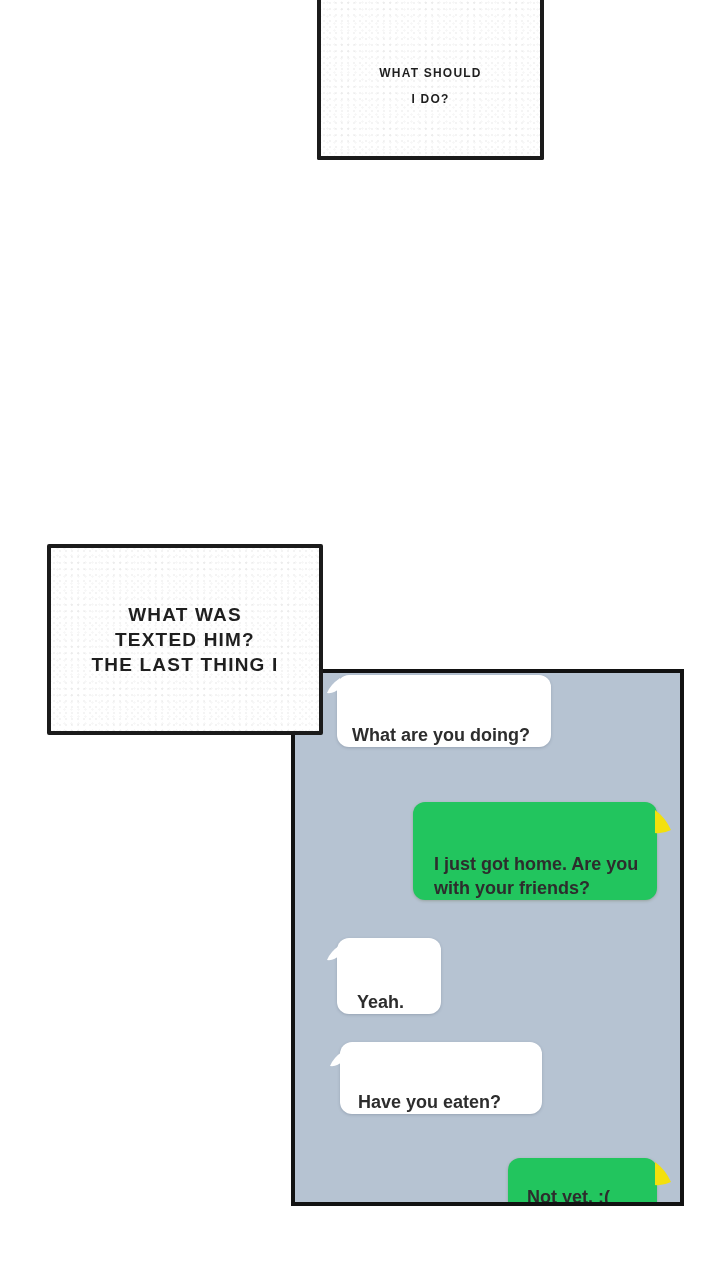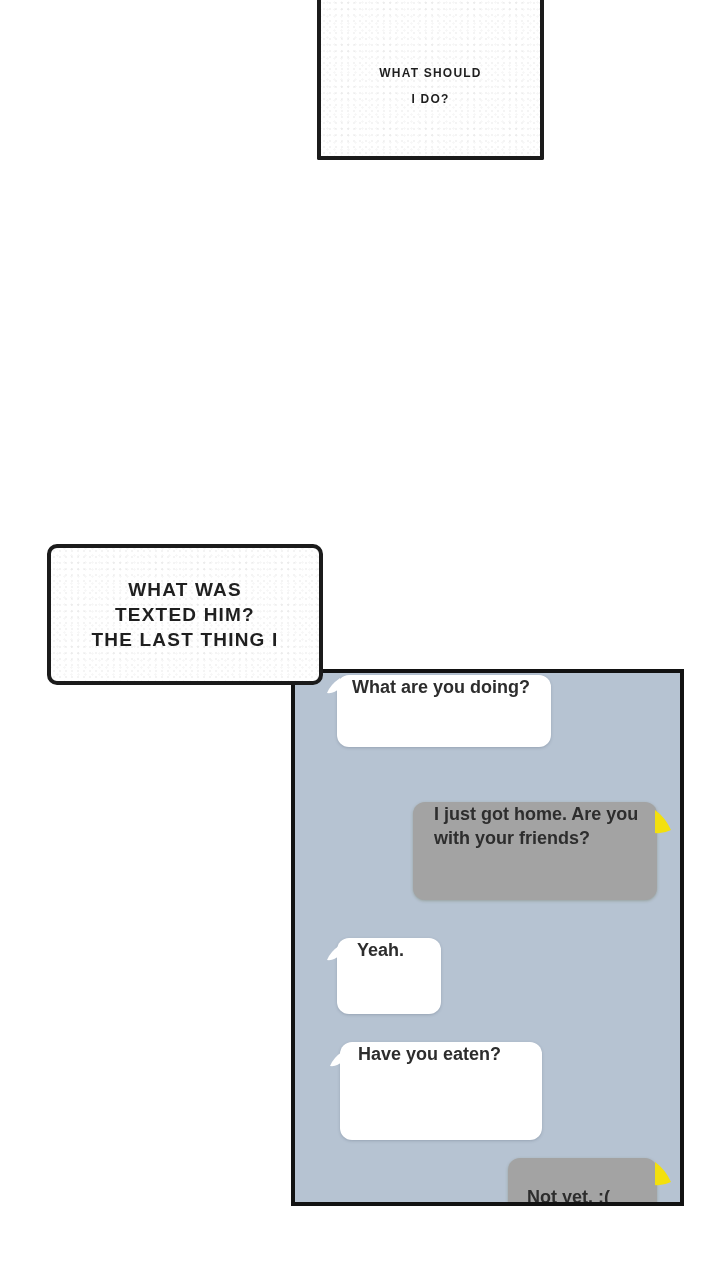--- a/index.html
+++ b/index.html
@@ -37,65 +37,65 @@
     left: 317px; top: -12px;
     width: 227px; height: 172px;
     border-width: 0 4px 4px 4px;
     border-radius: 0 0 2px 2px;
     z-index: 2;
   }
   .box1 .speech-text { font-size: 12px; line-height: 26px; padding-top: 6px; margin-top: 22px; }
 
   .box2 {
     left: 47px; top: 544px;
-    width: 276px; height: 141px;
-    border-radius: 10px;
+    width: 276px; height: 191px;
+    border-radius: 2px;
     z-index: 3;
   }
   .box2 .speech-text { font-size: 19px; line-height: 25px; }
 
   
   .chat-panel {
     position: absolute;
     left: 291px; top: 669px;
     width: 393px; height: 537px;
     background: #b6c3d2;
     border: 4px solid #121212;
     overflow: hidden;
     z-index: 1;
   }
   .bubble {
     position: absolute;
     display: flex;
-    align-items: flex-start;
+    align-items: flex-end;
     border-radius: 12px;
     font-size: 18px;
     font-weight: 700;
     color: #2d2d2d;
     line-height: 24px;
   }
   .bubble .tail { position: absolute; display: block; }
   .bubble.received {
     background: #ffffff;
     box-shadow: 0 1px 3px rgba(60,70,90,0.25);
   }
   .bubble.sent {
-    background: #a3a3a3;
+    background: #22c55e;
     box-shadow: 0 1px 3px rgba(80,85,40,0.3);
   }
   .tail-left  { left: -10px; }
   .tail-right { right: -15px; }
 
   .msg0 { left: 42px;  top: 2px;   width: 214px; height: 72px; padding-left: 15px; }
   .msg0 .tail { top: 3px; }
   .msg1 { left: 118px; top: 129px; width: 244px; height: 98px; padding-left: 21px; padding-right: 18px; }
   .msg1 .tail { top: 7px; }
   .msg2 { left: 42px;  top: 265px; width: 104px; height: 76px; padding-left: 20px; }
   .msg2 .tail { top: 7px; }
-  .msg3 { left: 45px;  top: 369px; width: 202px; height: 98px; padding-left: 18px; }
+  .msg3 { left: 45px;  top: 369px; width: 202px; height: 72px; padding-left: 18px; }
   .msg3 .tail { top: 9px; }
   .msg4 { left: 213px; top: 485px; width: 149px; height: 66px; padding-left: 19px; align-items: flex-start; padding-top: 27px; }
   .msg4 .tail { top: 3px; }
 </style>
 </head>
 <body>
 
 <div class="page">
 
   <section class="thought-box box1">

